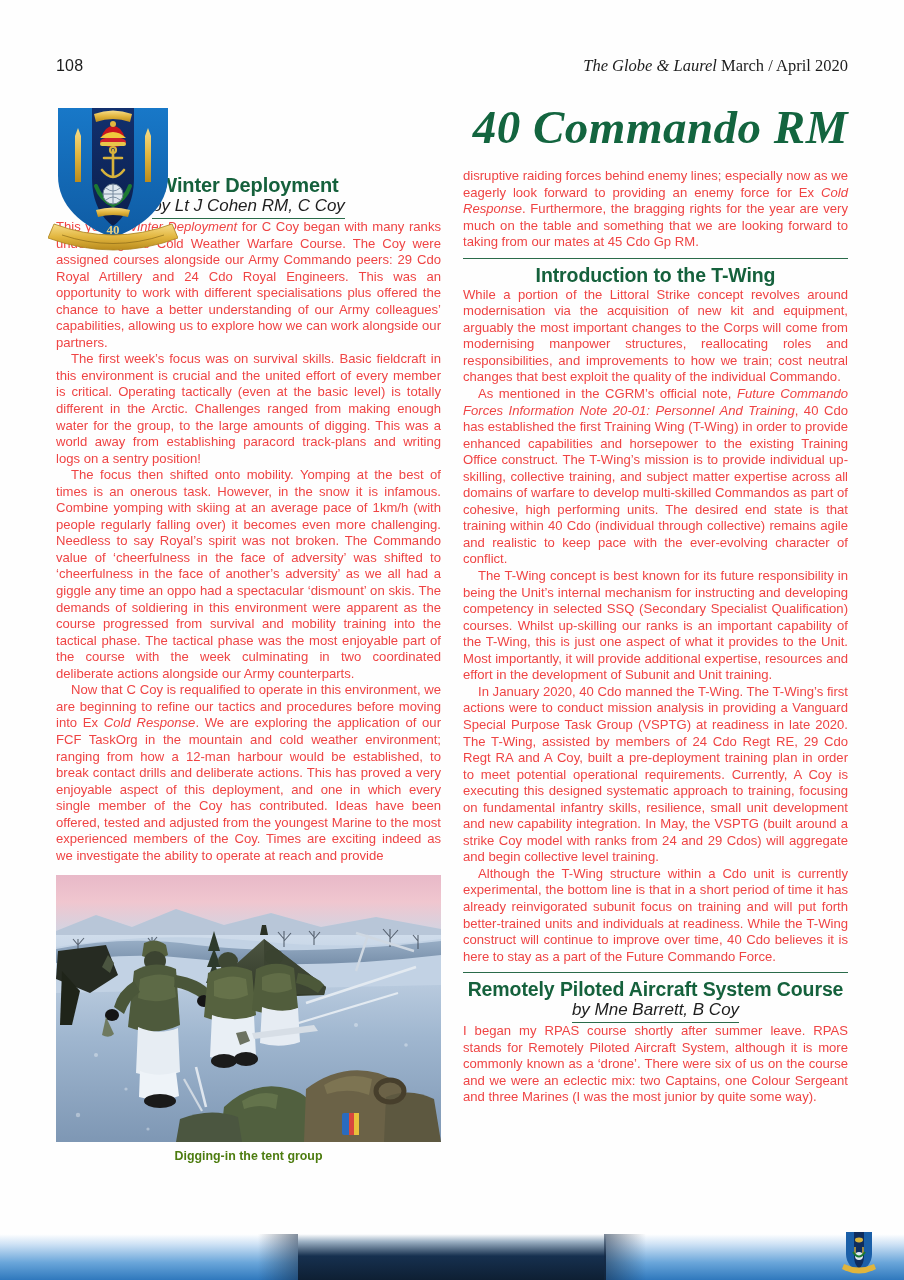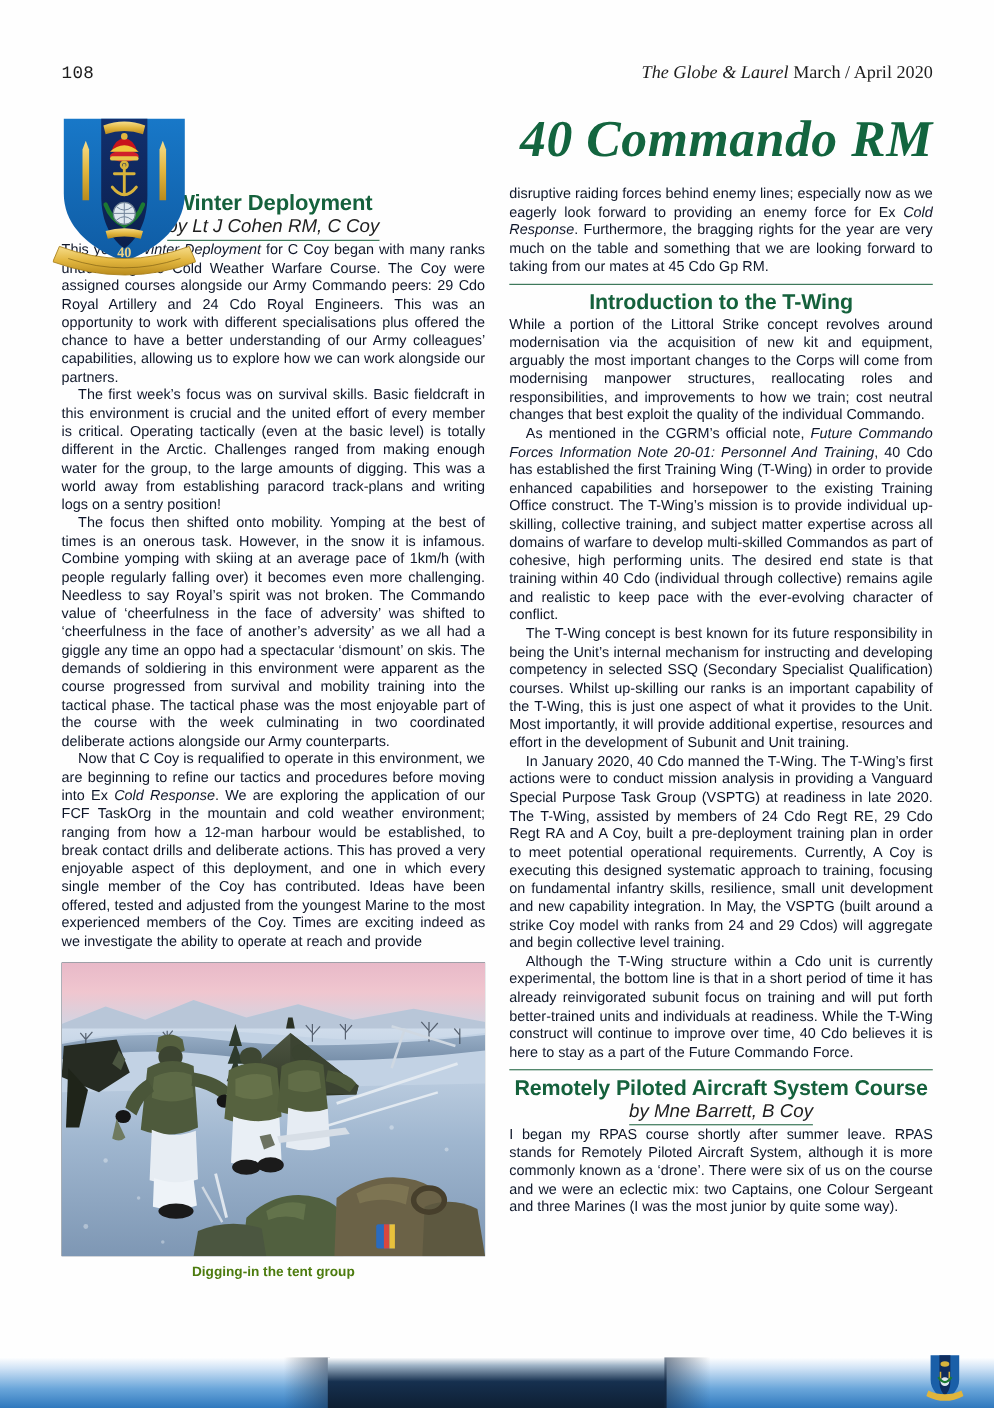--- a/index.html
+++ b/index.html
@@ -20,21 +20,21 @@
   .runhead {
     position: absolute;
     top: 56px; left: 0; right: 0;
     height: 22px;
     padding: 0 56px;
     display: flex;
     justify-content: space-between;
     align-items: baseline;
   }
   .folio {
-    font-family: Liberation Mono, monospace;
+    font-family: Liberation Sans, sans-serif;
     font-size: 16px;
     color: #1d1d1d;
     letter-spacing: .2px;
     text-align: right;
   }
   .runhead-right {
     font-family: "Liberation Serif", serif;
     font-size: 16.5px;
     color: #1d1d1d;
     white-space: nowrap;
@@ -83,21 +83,21 @@
     top: 0;
     width: 385px;
   }
   .col-left  { left: 0; }
   .col-right { left: 407px; }
 
   p.body {
     margin: 0;
     font-size: 13.1px;
     line-height: 16.55px;
-    color: #0f172a;
+    color: #ef4444;
     text-align: justify;
     text-justify: inter-word;
     hyphens: none;
   }
   p.body + p.body { text-indent: 15px; }
   p.body i, p.body em { font-style: italic; }
 
   
   .art-head {
     margin: 5px 0 0 0;

